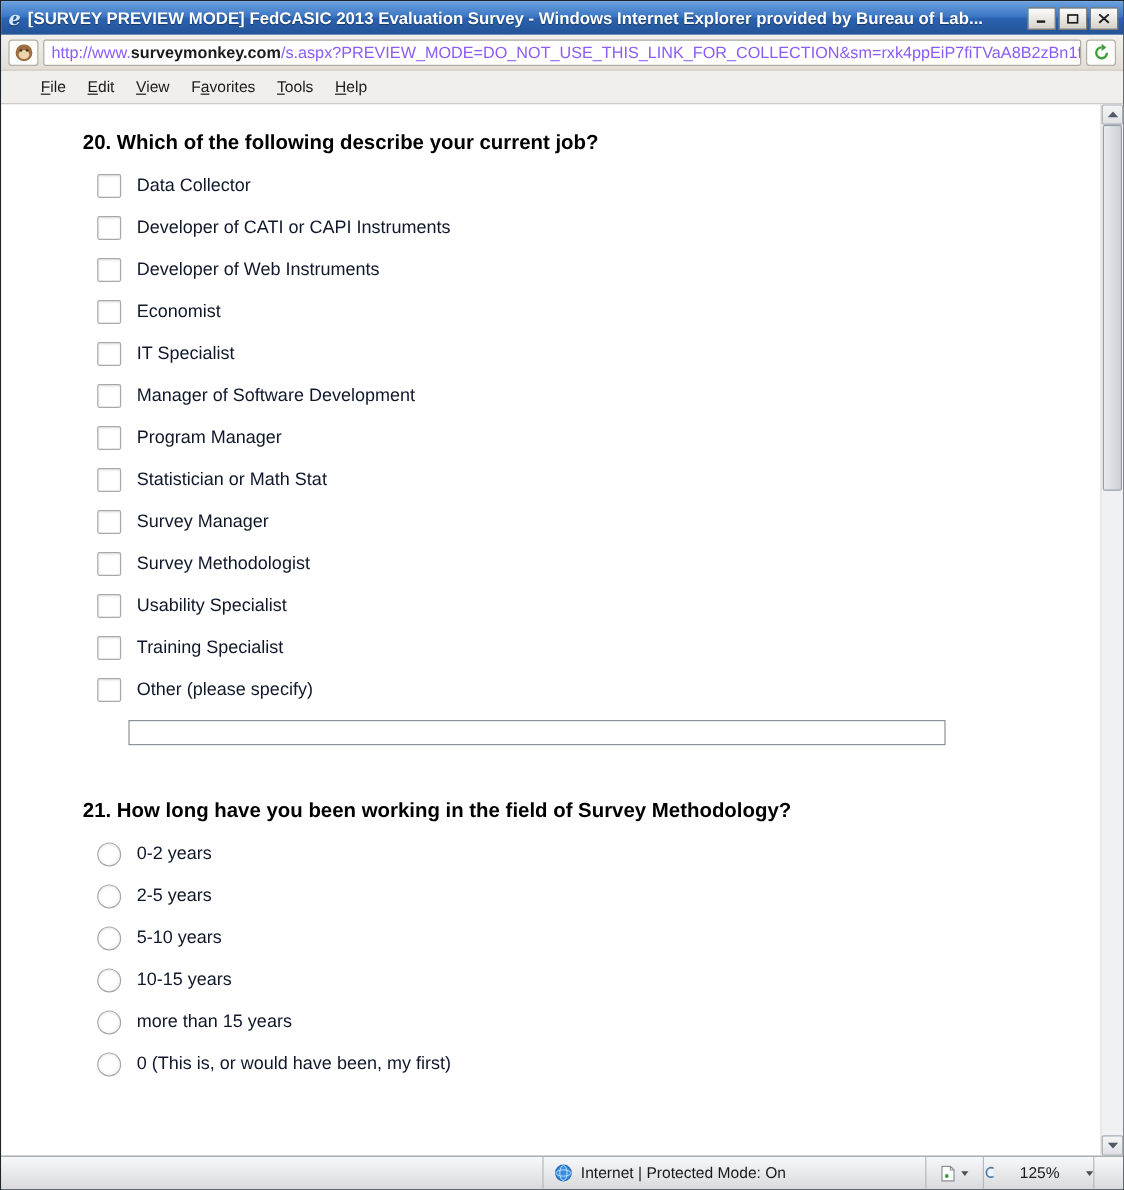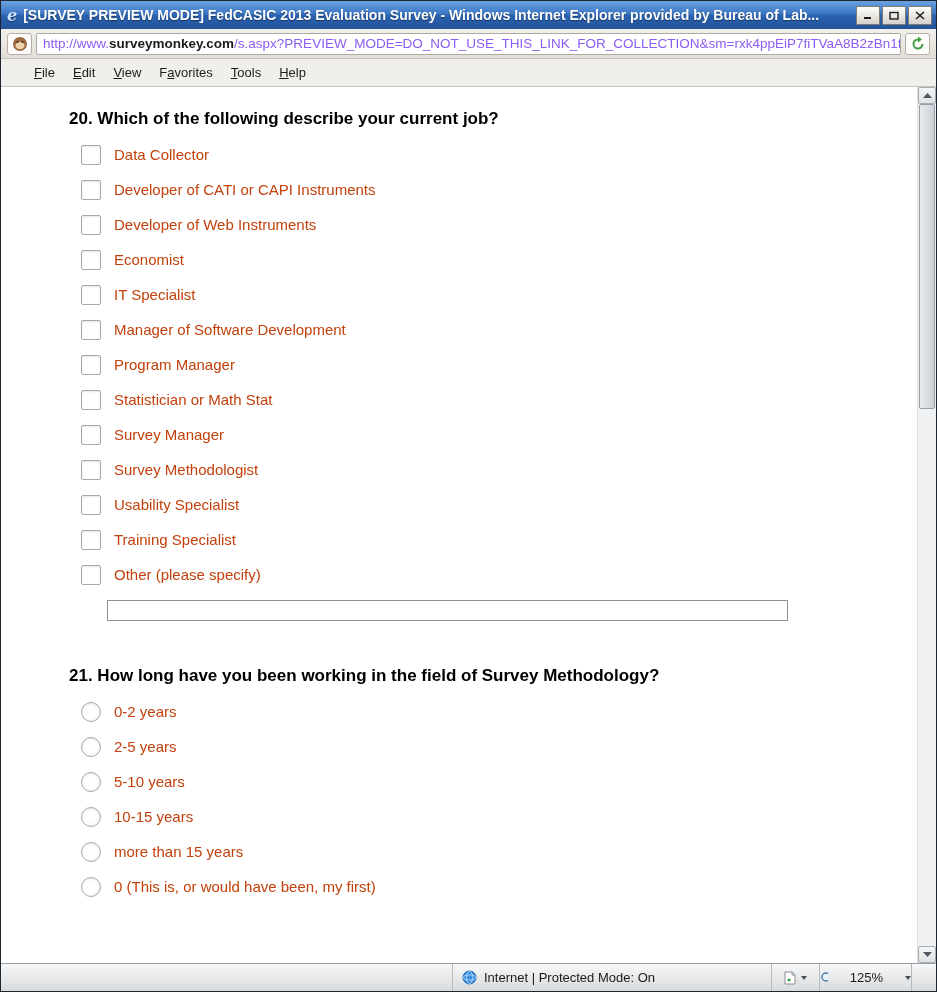--- a/index.html
+++ b/index.html
@@ -43,21 +43,21 @@
     display:flex; align-items:center; padding-left:24px;
   }
   .menu-item { padding:4px 9px; font-size:13px; color:#1c1c1c; cursor:default; }
 
   
   .content { flex:1; display:flex; background:#fff; min-height:0;padding-left:40px; }
   .page { flex:1; padding:21px 0 0 28px; overflow:hidden; }
   .q-heading { font-size:17px; font-weight:bold; color:#000; height:21px; line-height:21px; margin:44px 0 8px 0; white-space:nowrap; }
   .page > .q-heading:first-child { margin-top:0; }
   .opt-row { height:35px; display:flex; align-items:center; padding-left:12px; gap:13px; }
-  .opt-label { font-size:15px; color:#c2410c; white-space:nowrap; }
+  .opt-label { font-size:15px; color:#0f172a; white-space:nowrap; }
   .checkbox {
     width:20px; height:20px; flex:0 0 auto; background:#fff; border:1px solid #a8a8a8; border-radius:2px;
     box-shadow:inset 0 1px 2px rgba(0,0,0,.10);
   }
   .radio {
     width:20px; height:20px; flex:0 0 auto; border:1px solid #a8a8a8; border-radius:50%;
     background:radial-gradient(circle at 35% 30%, #ffffff 55%, #ececec 100%);
     box-shadow:inset 0 1px 2px rgba(0,0,0,.10);
   }
   .other-input {

